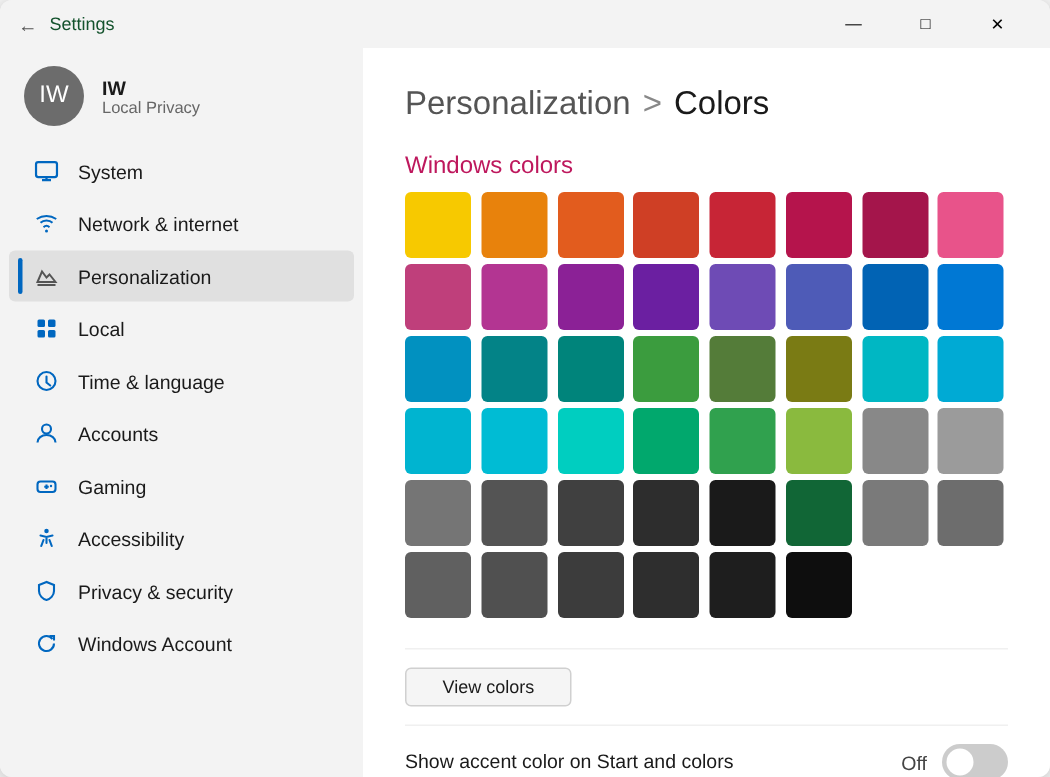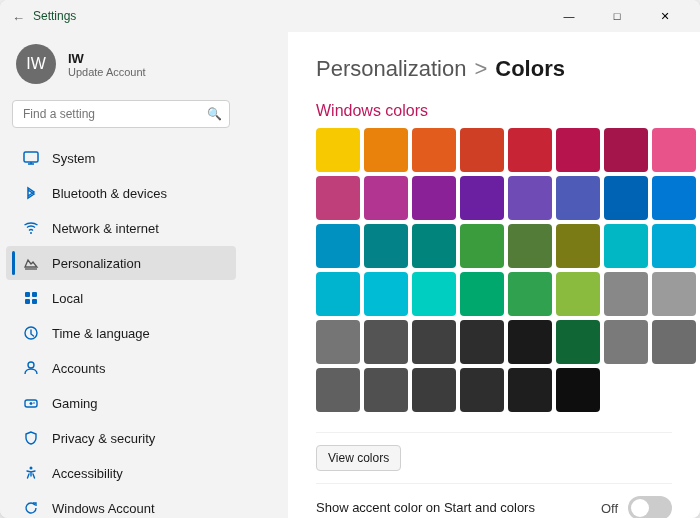--- a/index.html
+++ b/index.html
@@ -51,21 +51,20 @@
       align-items: center;
       justify-content: center;
       font-size: 11px;
       cursor: pointer;
       border-radius: 4px;
     }
     .content {
       display: flex;
       flex: 1;
       overflow: hidden;
-      gap: 46px;
     }
     .sidebar {
       width: 242px;
       background: #f3f3f3;
       display: flex;
       flex-direction: column;
       padding: 0;
       flex-shrink: 0;
       overflow-y: auto;
     }
@@ -177,21 +176,21 @@
     }
     .page-header .section {
       font-weight: 400;
       color: #555;
     }
     .page-header .separator {
       color: #888;
       font-weight: 300;
     }
     .page-header .current {
-      font-weight: 700;
+      font-weight: 400;
       color: #1a1a1a;
     }
     .section-label {
       font-size: 16px;
       color: #be185d;
       margin-bottom: 8px;
     }
     .color-grid {
       display: grid;
       grid-template-columns: repeat(8, 1fr);
@@ -241,21 +240,21 @@
       width: 18px;
       height: 18px;
       border-radius: 50%;
       background: white;
       position: absolute;
       top: 3px;
       transition: left 0.2s;
     }
     .toggle.off .toggle-knob { left: 3px; }
     .view-colors-btn {
-      padding: 5px 11px;
+      padding: 5px 24px;
       border: 1px solid #d0d0d0;
       background: #f5f5f5;
       border-radius: 4px;
       font-size: 12px;
       cursor: pointer;
       color: #1a1a1a;
     }
   </style>
 </head>
 <body>
@@ -275,46 +274,34 @@
   </div>
 
   <div class="content">
 
     <div class="sidebar">
 
       <div class="user-section">
         <div class="avatar">IW</div>
         <div class="user-info">
           <span class="user-name">IW</span>
-          <span class="user-type">Update Account</span>
+          <span class="user-type">Local Privacy</span>
         </div>
       </div>
 
-      <div class="search-box">
-        <input type="text" placeholder="Find a setting" style="">
-        <span class="search-icon-wrap">🔍</span>
-      </div>
 
       <ul class="nav-list">
         <li class="nav-item">
           <span class="nav-icon">
             <svg width="16" height="16" viewBox="0 0 16 16">
                 <rect x="1" y="2" width="14" height="10" rx="1.5" fill="none" stroke="#0067c0" stroke-width="1.5"></rect>
                 <path d="M5 14h6M8 12v2" stroke="#0067c0" stroke-width="1.5"></path>
               </svg>
           </span>
           <span>System</span>
-        </li>
-        <li class="nav-item">
-          <span class="nav-icon">
-            <svg width="16" height="16" viewBox="0 0 16 16">
-                <path d="M5 5l6 4-6 4V3l6 4-6 4" fill="none" stroke="#0067c0" stroke-width="1.5"></path>
-              </svg>
-          </span>
-          <span>Bluetooth &amp; devices</span>
         </li>
         <li class="nav-item">
           <span class="nav-icon">
             <svg width="16" height="16" viewBox="0 0 16 16">
                 <path d="M8 3C4.5 3 1.5 5 1.5 5M8 3c3.5 0 6.5 2 6.5 2M4 7.5S5.5 6 8 6s4 1.5 4 1.5M6 10.5S7 9.5 8 9.5s2 1 2 1" fill="none" stroke="#0067c0" stroke-width="1.3"></path>
                 <circle cx="8" cy="13" r="1" fill="#0067c0"></circle>
               </svg>
           </span>
           <span>Network &amp; internet</span>
         </li>
@@ -363,33 +350,33 @@
                 <line x1="8" y1="7" x2="8" y2="10" stroke="#0067c0" stroke-width="1.4"></line>
                 <line x1="6.5" y1="8.5" x2="9.5" y2="8.5" stroke="#0067c0" stroke-width="1.4"></line>
                 <circle cx="11" cy="8" r="0.8" fill="#0067c0"></circle>
               </svg>
           </span>
           <span>Gaming</span>
         </li>
         <li class="nav-item">
           <span class="nav-icon">
             <svg width="16" height="16" viewBox="0 0 16 16">
-                <path d="M8 2L3 4v4c0 3 2.5 5.5 5 6 2.5-.5 5-3 5-6V4L8 2z" fill="none" stroke="#0067c0" stroke-width="1.4"></path>
-              </svg>
-          </span>
-          <span>Privacy &amp; security</span>
-        </li>
-        <li class="nav-item">
-          <span class="nav-icon">
-            <svg width="16" height="16" viewBox="0 0 16 16">
                 <circle cx="8" cy="3" r="1.5" fill="#0067c0"></circle>
                 <path d="M4 6l4 1 4-1M8 7v4M6 9l-1.5 4M10 9l1.5 4" fill="none" stroke="#0067c0" stroke-width="1.4" stroke-linecap="round"></path>
               </svg>
           </span>
           <span>Accessibility</span>
+        </li>
+        <li class="nav-item">
+          <span class="nav-icon">
+            <svg width="16" height="16" viewBox="0 0 16 16">
+                <path d="M8 2L3 4v4c0 3 2.5 5.5 5 6 2.5-.5 5-3 5-6V4L8 2z" fill="none" stroke="#0067c0" stroke-width="1.4"></path>
+              </svg>
+          </span>
+          <span>Privacy &amp; security</span>
         </li>
         <li class="nav-item">
           <span class="nav-icon">
             <svg width="16" height="16" viewBox="0 0 16 16">
                 <path d="M13 8a5 5 0 1 1-1-3" fill="none" stroke="#0067c0" stroke-width="1.4"></path>
                 <path d="M10 3h3v3" fill="none" stroke="#0067c0" stroke-width="1.4"></path>
               </svg>
           </span>
           <span>Windows Account</span>
         </li>

